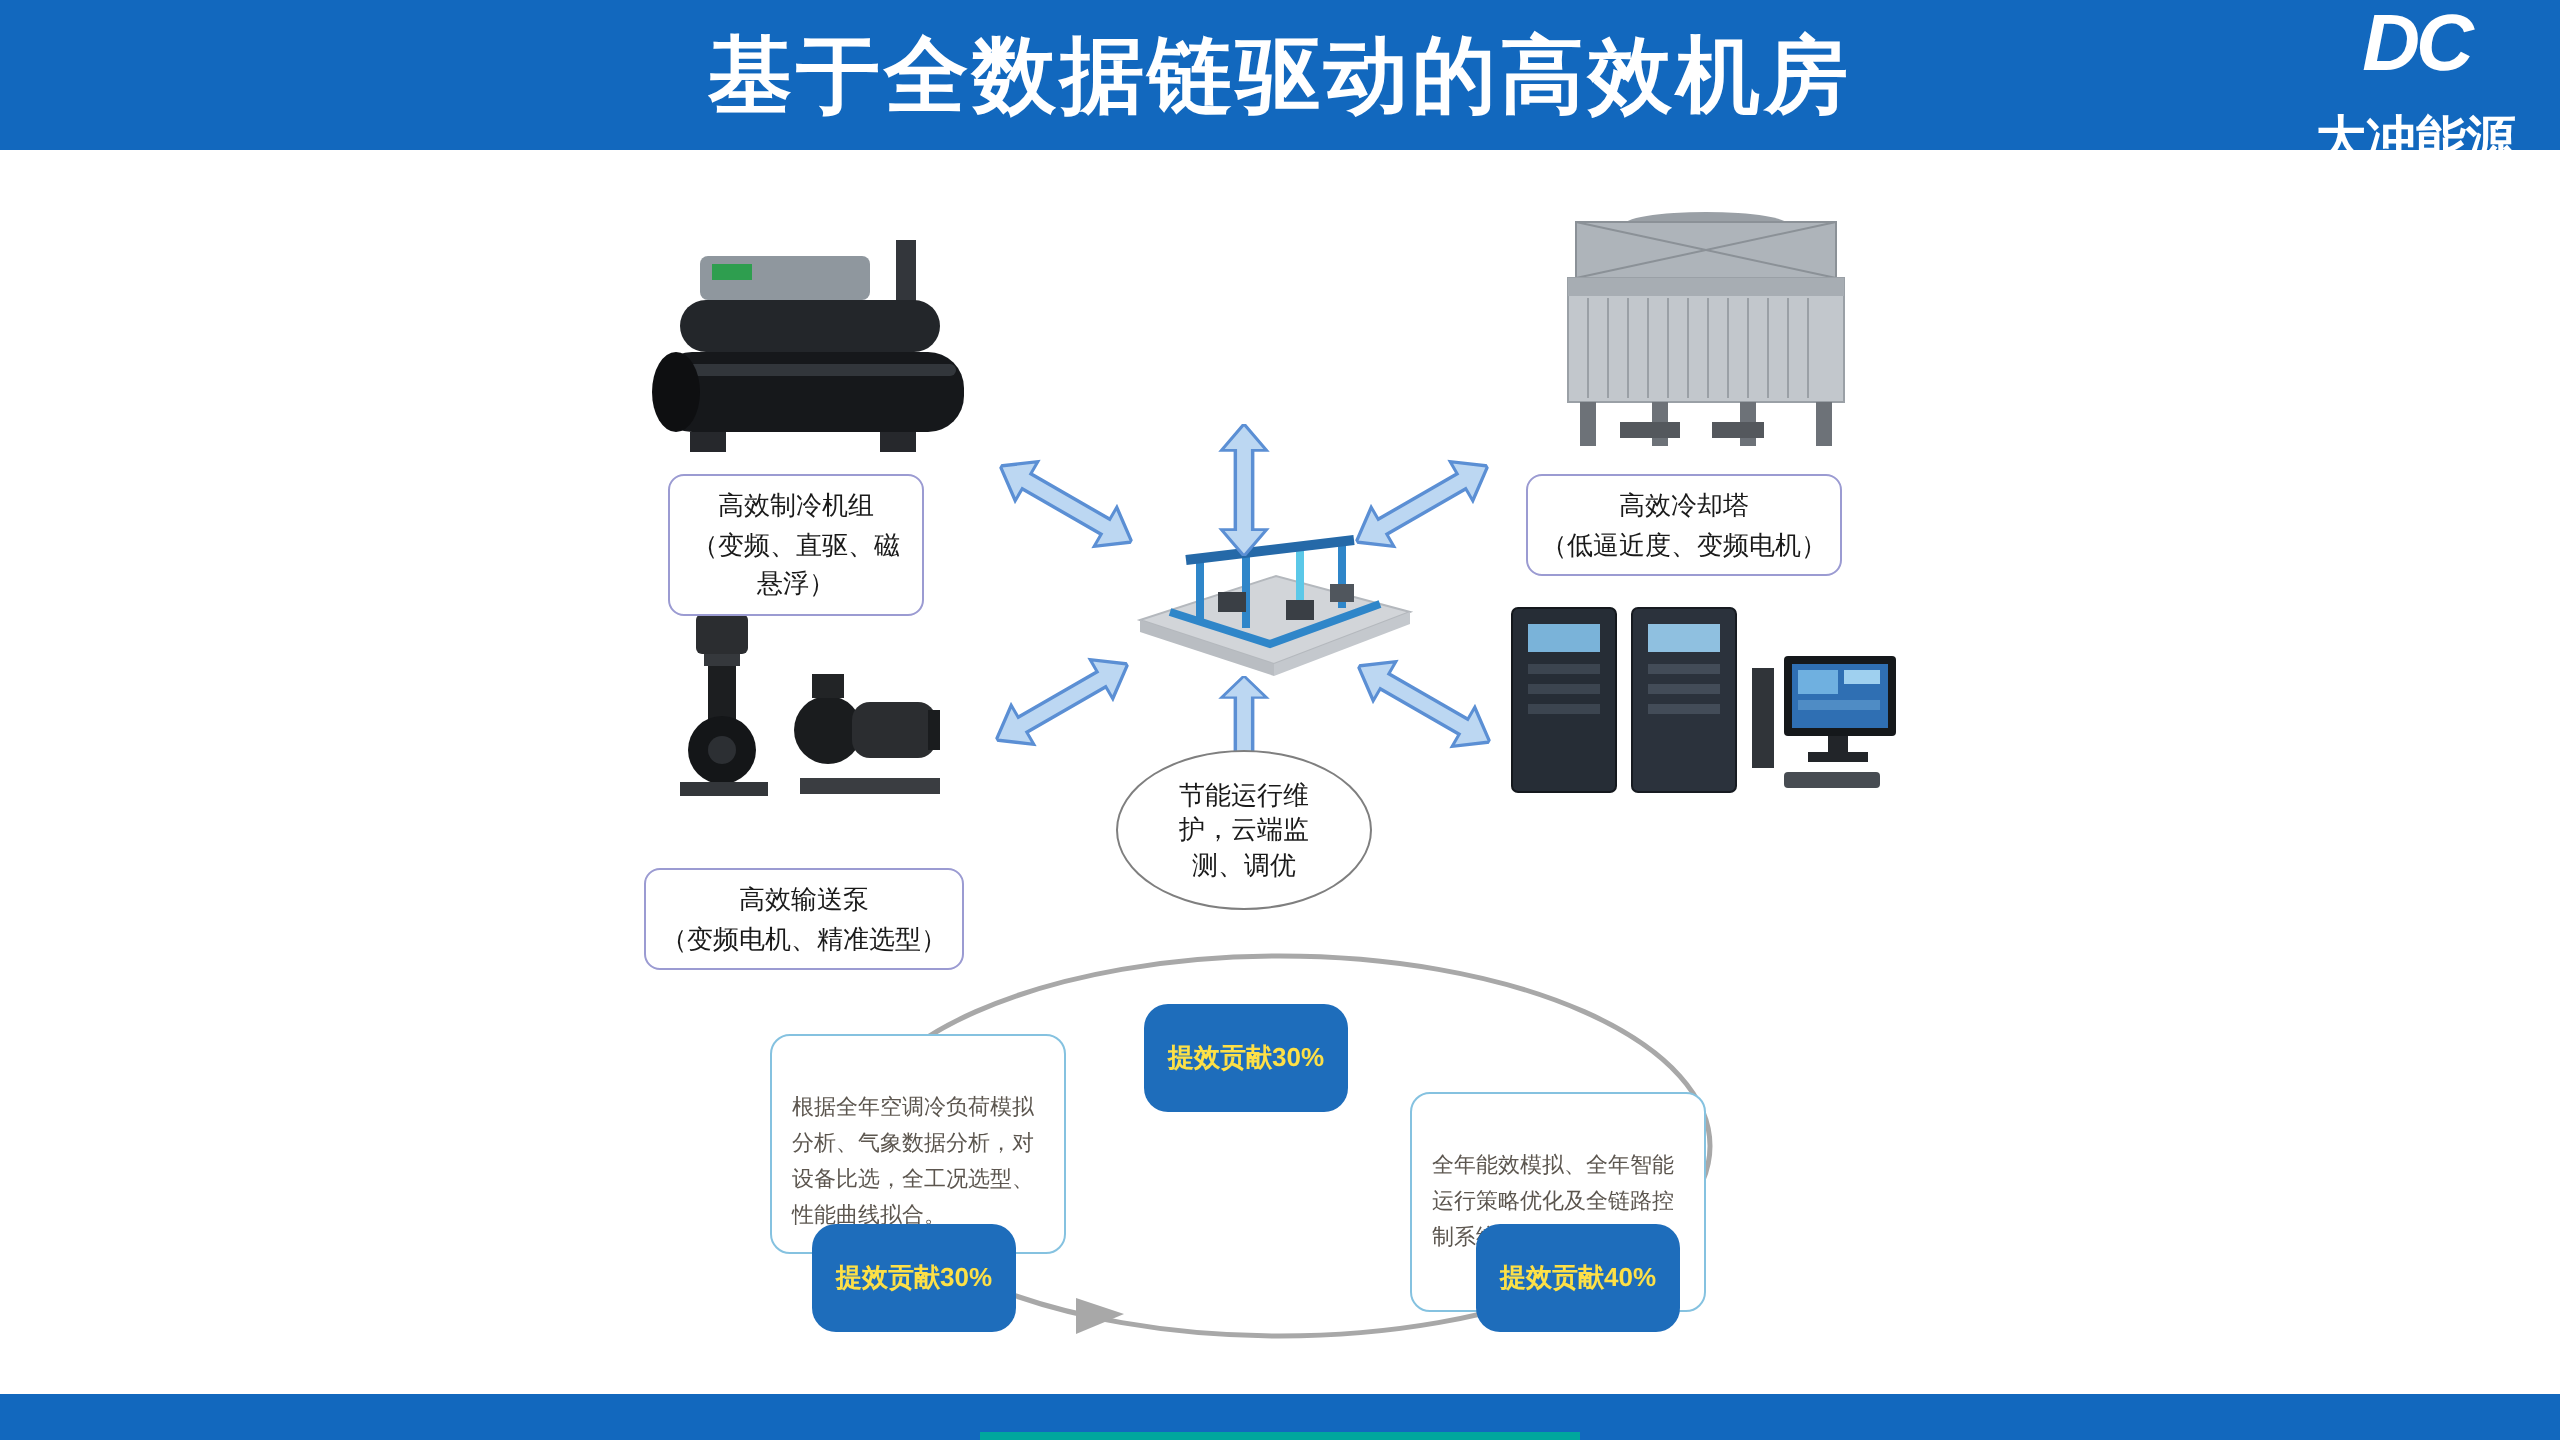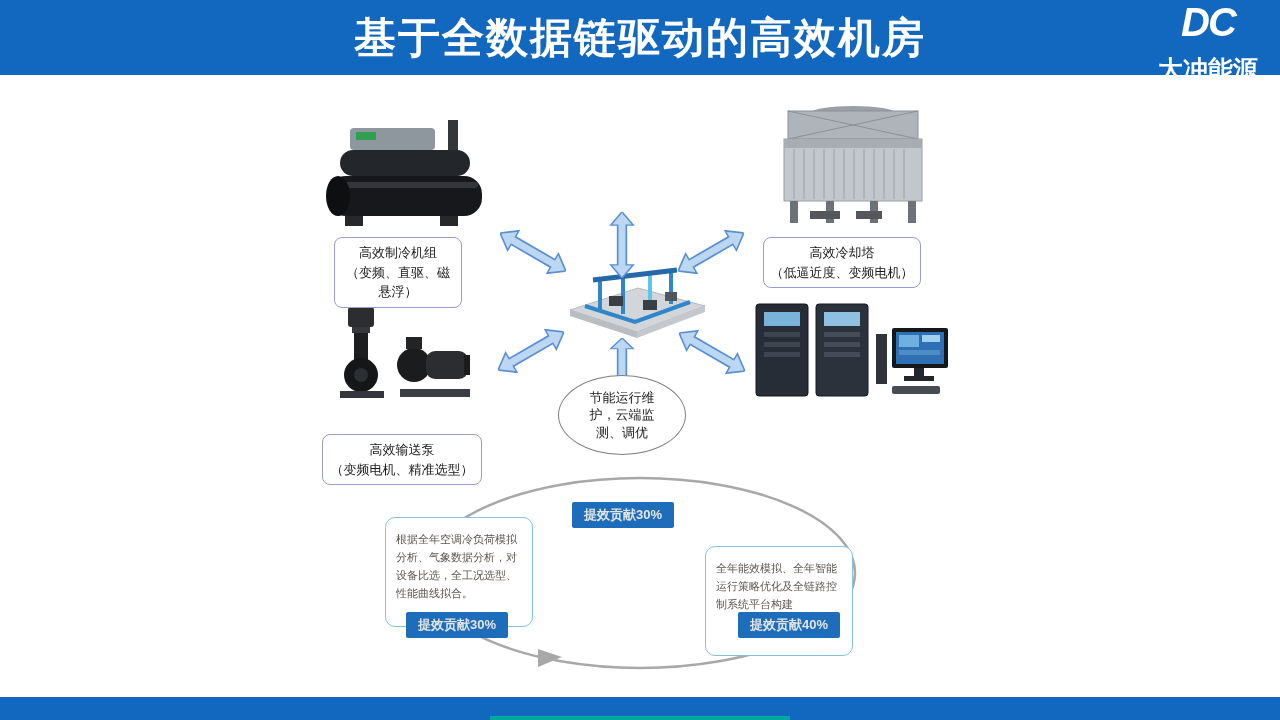--- a/index.html
+++ b/index.html
@@ -27,24 +27,24 @@
   .ellipse { position:absolute; border:1.5px solid #7f7f7f; border-radius:50%; background:#fff;
              display:flex; align-items:center; justify-content:center; text-align:center;
              font-size:13px; color:#1a1a1a; white-space:pre-line; line-height:1.35; z-index:3; }
 
   .art { position:absolute; }
   .arrow { position:absolute; z-index:2; }
 
   
   .arc-svg { position:absolute; left:390px; top:455px; width:520px; height:240px; z-index:0; }
   .info-box { position:absolute; width:148px; height:110px; border:1px solid #85c2e0; border-radius:10px;
-              background:#fff; padding:12px 10px; font-size:11px; color:#5c564f; line-height:1.65;
+              background:#fff; padding:27px 10px; font-size:11px; color:#5c564f; line-height:1.65;
               z-index:1; }
-  .badge { position:absolute; background:#1e6dbb; color:#e5e5e5; font-size:13px; font-weight:bold;
-           padding:4px 12px; z-index:2; border-radius:2px; }
+  .badge { position:absolute; background:#1e6dbb; color:#fde047; font-size:13px; font-weight:bold;
+           padding:18px 12px; z-index:2; border-radius:12px; }
 </style>
 </head>
 <body>
 
 <div class="slide">
 
   <div class="header">
     <div class="title">基于全数据链驱动的高效机房</div>
     <div class="logo">
       <span class="logo-dc">DC</span>

